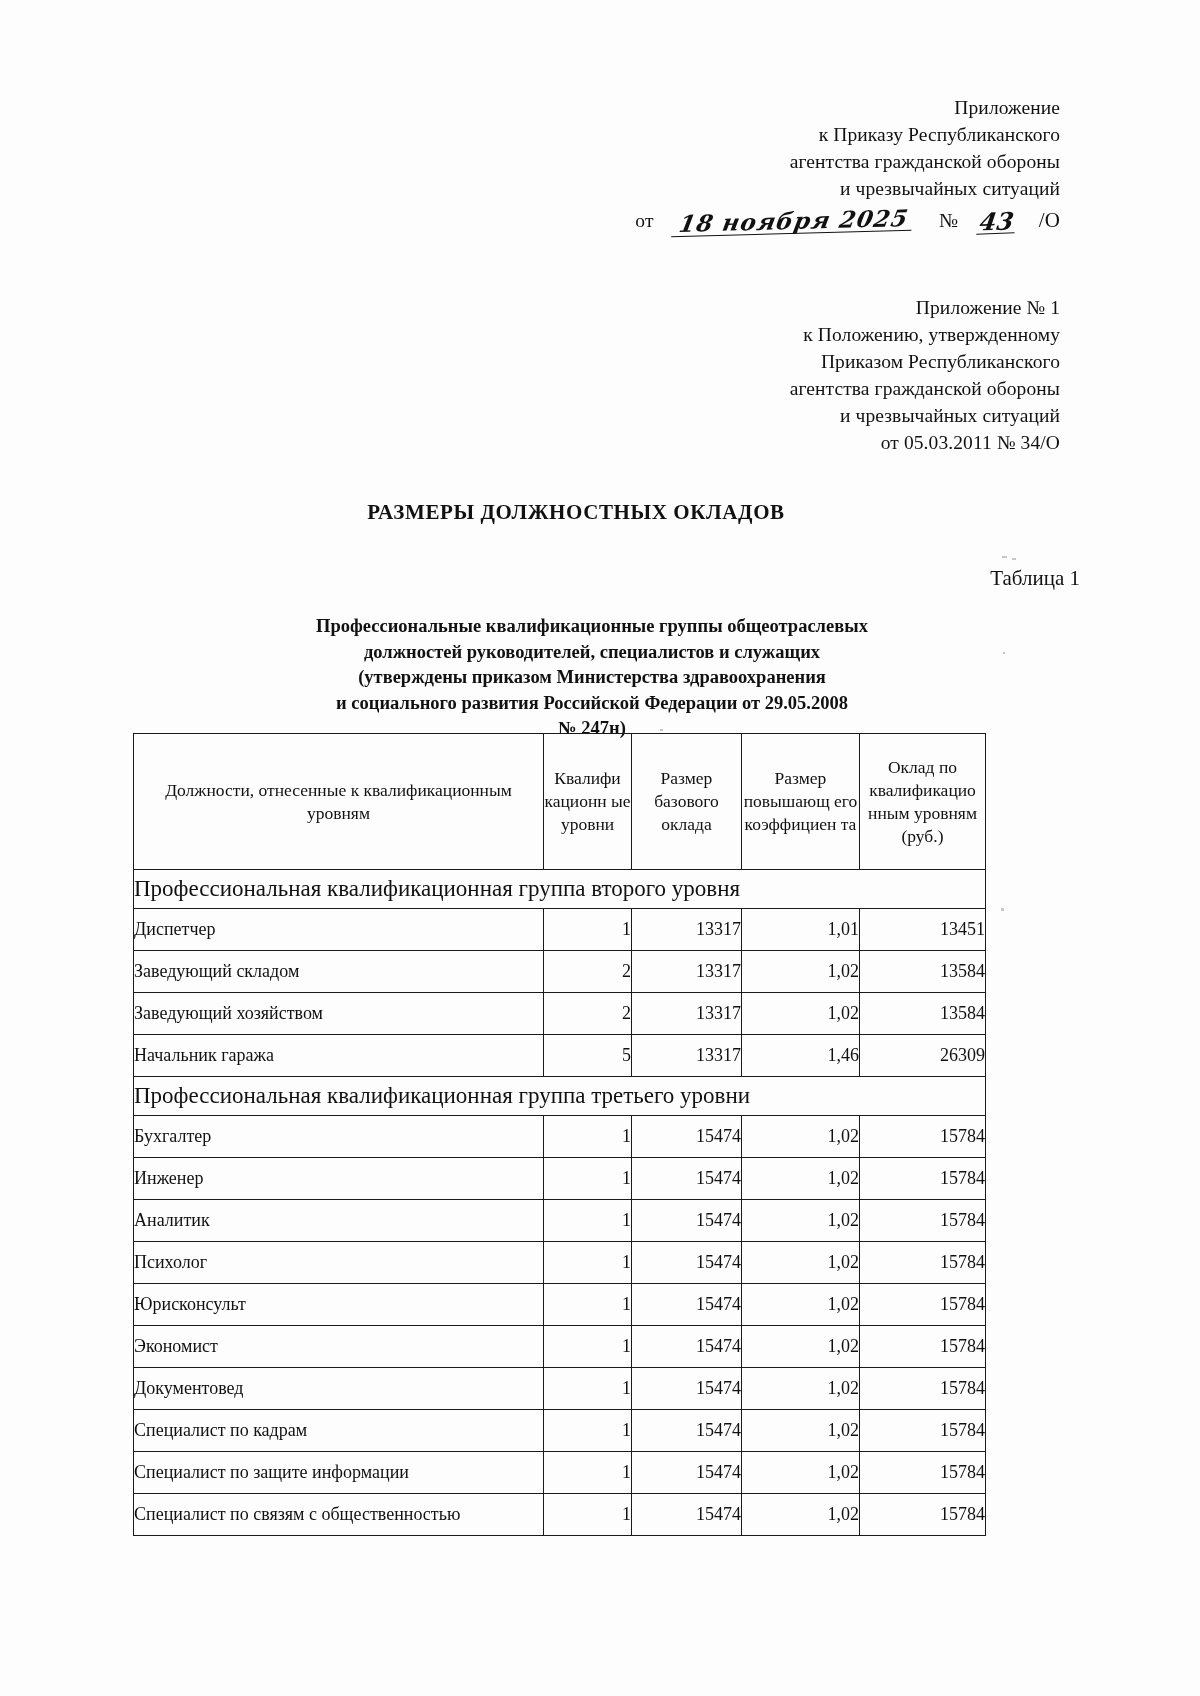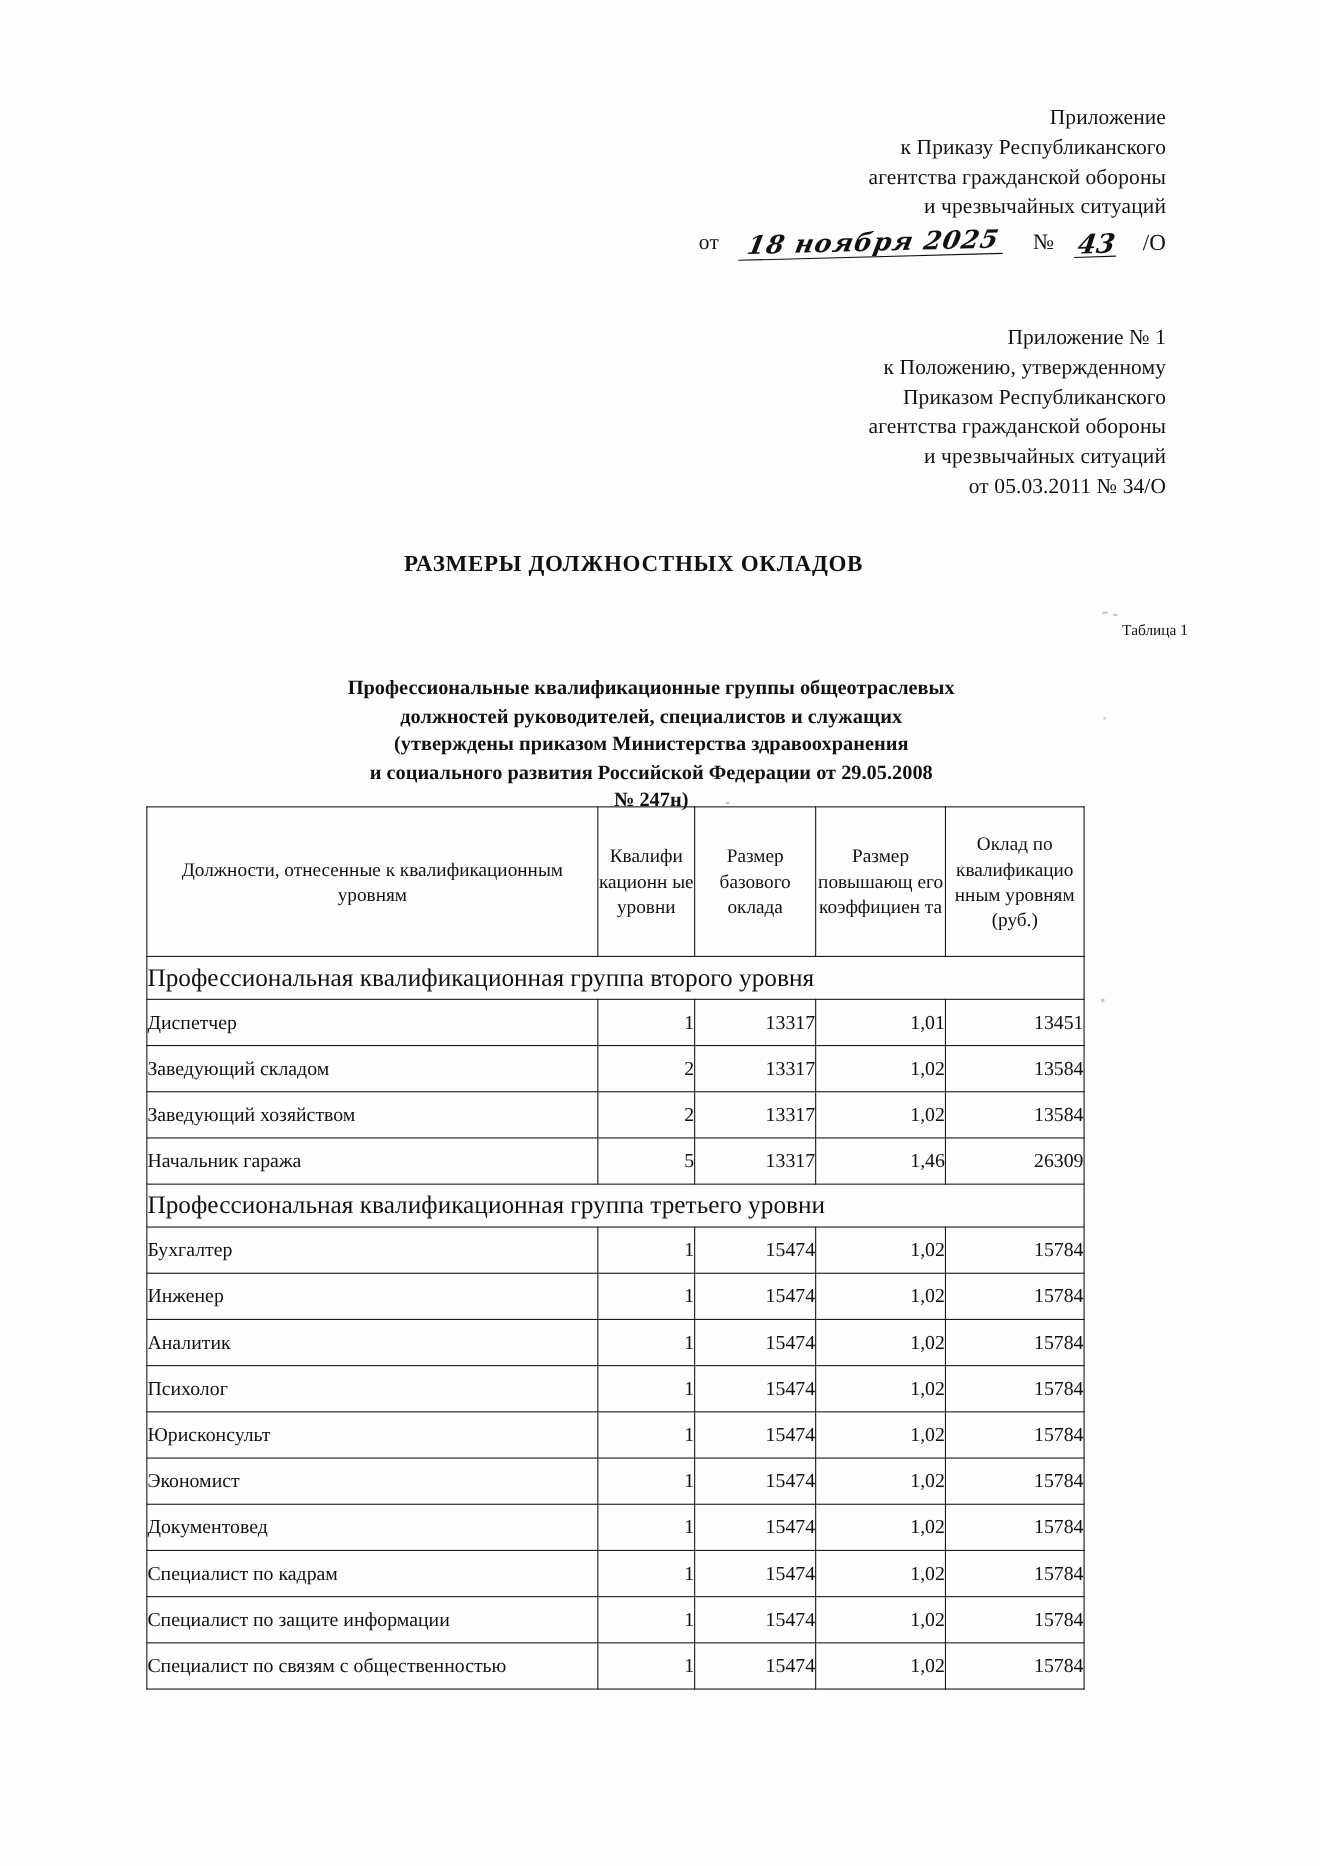--- a/index.html
+++ b/index.html
@@ -58,21 +58,21 @@
   
   #doc-title{
     position:absolute;left:0;right:0;top:500px;
     text-align:center;
     font-size:21px;font-weight:700;
     letter-spacing:.6px;
     transform:translateX(-24px);
   }
   #table-label{
     position:absolute;right:120px;top:566px;
-    font-size:14px;
+    font-size:21px;
   }
   #subtitle{
     position:absolute;left:0;right:0;top:614px;
     text-align:center;
     font-size:18.5px;font-weight:700;
     line-height:25.5px;
     transform:translateX(-8px);
   }
   .sub-line{white-space:nowrap;}
 

